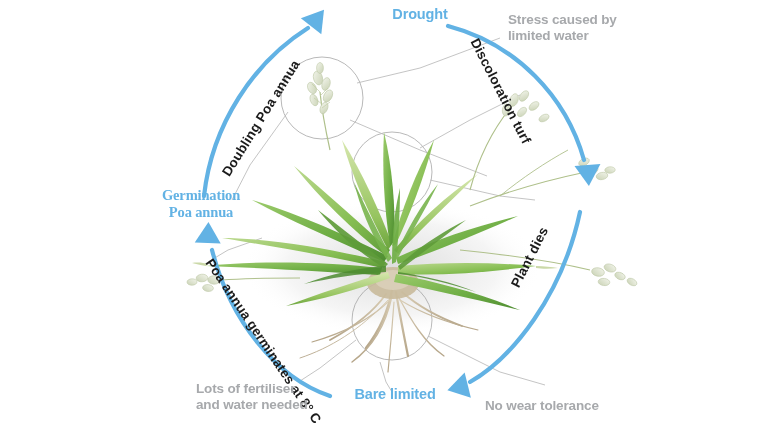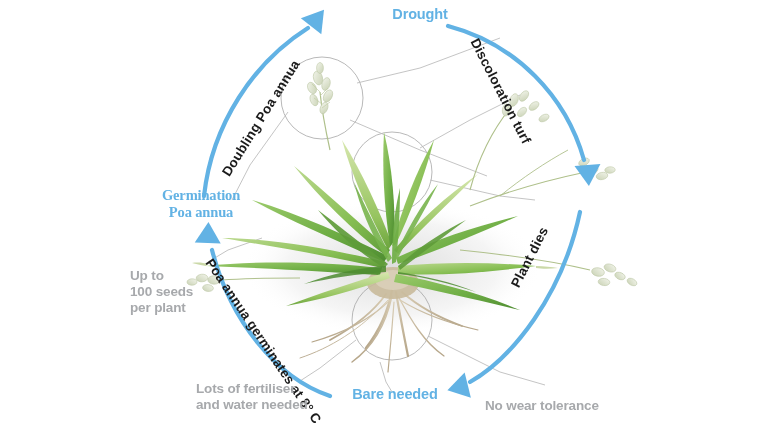--- a/index.html
+++ b/index.html
@@ -231,36 +231,35 @@
       <polygon points="0,-13 13,8 -13,8" transform="translate(316,20) rotate(38)"></polygon>
       <polygon points="0,-13 13,8 -13,8" transform="translate(588,173) rotate(176)"></polygon>
       <polygon points="0,-13 13,8 -13,8" transform="translate(460,387) rotate(256)"></polygon>
       <polygon points="0,-13 13,8 -13,8" transform="translate(208,235) rotate(2)"></polygon>
     </g>
   </svg>
 
   <div class="lbl lbl-blue t-center" style="left:355px; top:6px; width:130px;">Drought</div>
 
 
-  <div class="lbl lbl-blue t-center" style="left:335px; top:386px; width:120px;">Bare needed</div>
+  <div class="lbl lbl-blue t-center" style="left:335px; top:386px; width:120px;">Bare limited</div>
 
   <div class="lbl lbl-blue t-center" style="left:133px; top:187px; width:136px;font-family:Liberation Serif, serif;">Germination
 Poa annua</div>
 
   <div class="lbl lbl-dark rot" style="left:481px; top:36px; transform: rotate(63deg);">Discoloration turf</div>
 
   <div class="lbl lbl-dark rot" style="left:508px; top:283px; transform: rotate(-63deg);">Plant dies</div>
 
   <div class="lbl lbl-dark rot" style="left:215px; top:256px; transform: rotate(56deg);">Poa annua germinates at 8° C</div>
 
   <div class="lbl lbl-dark rot" style="left:219px; top:171px; transform: rotate(-58deg);">Doubling Poa annua</div>
 
+  <div class="lbl lbl-grey t-left" style="left:508px; top:12px; width:180px;">Stress caused by
+limited water</div>
 
   <div class="lbl lbl-grey t-left" style="left:485px; top:398px; width:190px;">No wear tolerance</div>
 
   <div class="lbl lbl-grey t-left" style="left:196px; top:381px; width:180px;">Lots of fertiliser
 and water needed</div>
 
-  <div class="lbl lbl-grey t-left" style="left:130px; top:268px; width:110px;">Up to
-100 seeds
-per plant</div>
 
 </div>
 
 </body></html>

